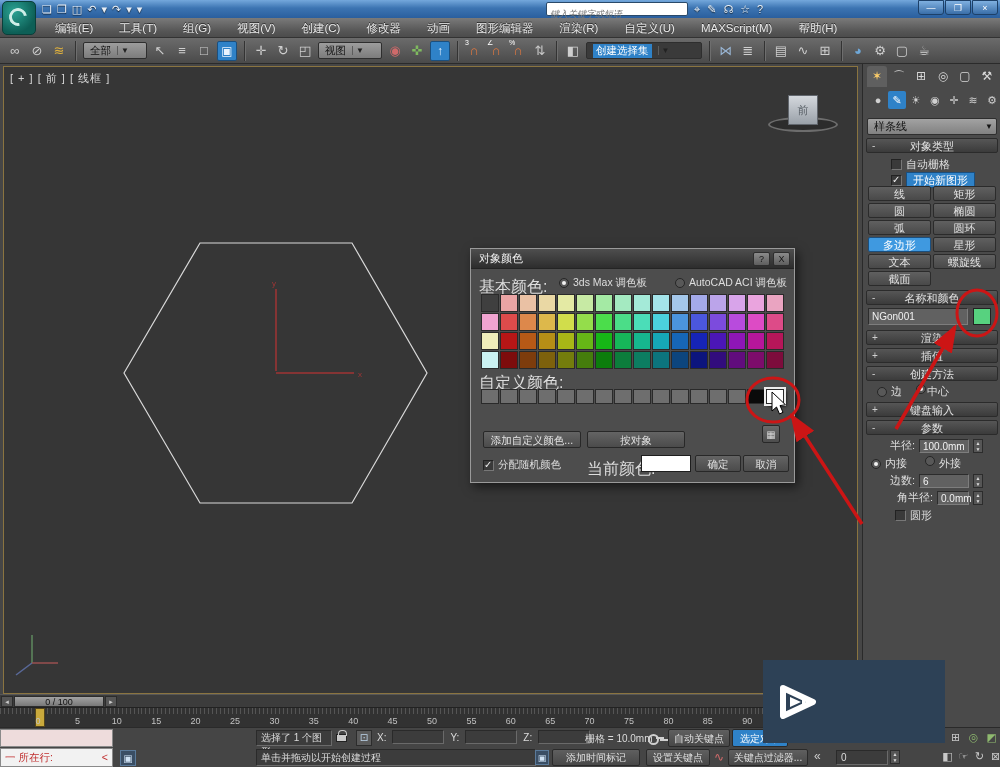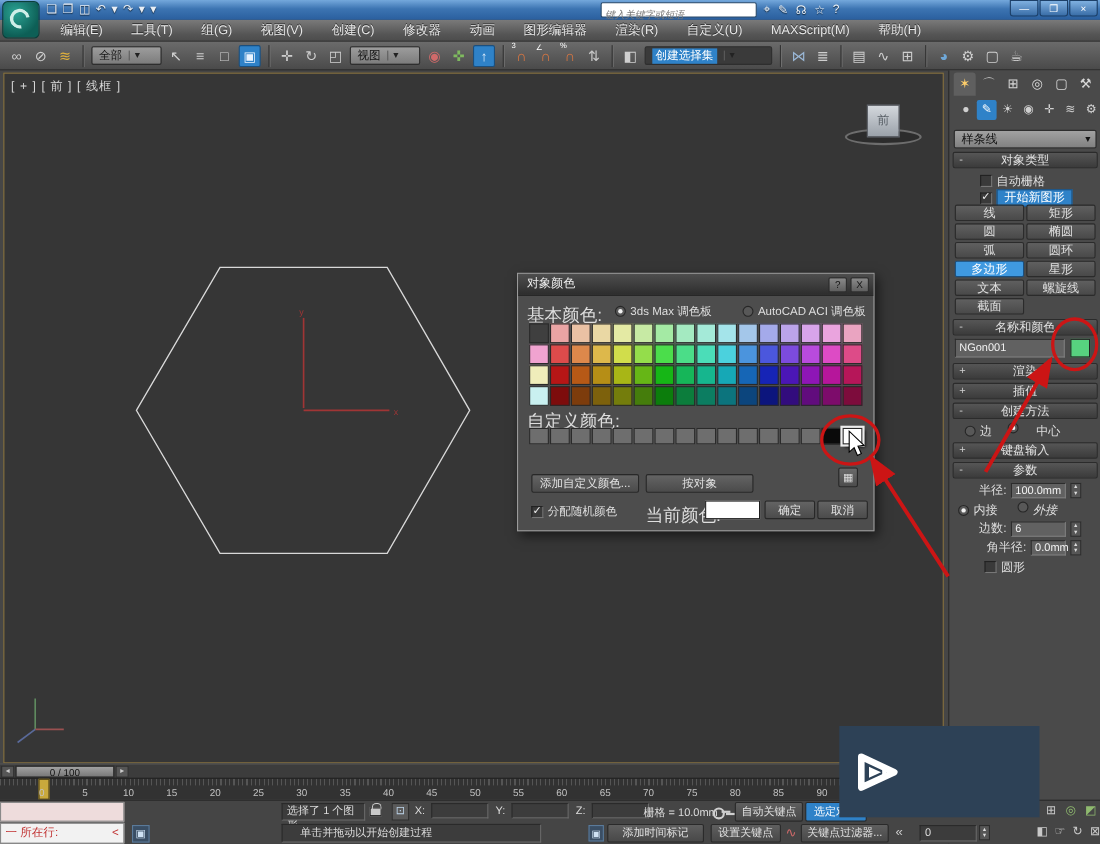--- a/index.html
+++ b/index.html
@@ -293,21 +293,21 @@
     </div>
     <div class="rollout" style="top:302px">
       <span class="st">-</span>
       <span>创建方法</span>
     </div>
     <div class="prow" style="left:14px;top:320px;gap:14px">
         <span style="display: inline-flex; align-items: center; gap: 4px;">
           <span class="rad"></span>
           <span>边</span>
         </span>
-        <span style="display: inline-flex; align-items: flex-start; gap: 16px;">
+        <span style="display: inline-flex; align-items: flex-start; gap: 1px;">
           <span class="rad sel"></span>
           <span>中心</span>
         </span>
       </div>
     <div class="rollout" style="top:338px">
       <span class="st">+</span>
       <span>键盘输入</span>
     </div>
     <div class="rollout" style="top:356px">
       <span class="st">-</span>
@@ -320,21 +320,21 @@
       <span class="spin">
           <span>▲</span>
           <span>▼</span>
         </span>
     </div>
     <div class="prow" style="left:8px;top:392px;gap:18px">
         <span style="display: inline-flex; align-items: center; gap: 4px;">
           <span class="rad sel"></span>
           <span>内接</span>
         </span>
-        <span style="display: inline-flex; gap: 4px; font-style: italic;">
+        <span style="display: inline-flex; gap: 4px;">
           <span class="rad"></span>
           <span>外接</span>
         </span>
       </div>
     <div class="prow" style="left:0;top:409px;width:120px;justify-content:flex-end">
       <span>边数:</span>
       <span class="pfield" style="width:50px">6</span>
       <span class="spin">
           <span>▲</span>
           <span>▼</span>
@@ -402,21 +402,21 @@
         <span>Y:</span>
         <span class="sunken" style="display: inline-block; width: 52px; height: 14px;"></span>
         <span>Z:</span>
         <span class="sunken" style="display: inline-block; width: 52px; height: 14px;"></span>
       </div>
     <div class="sb" style="left:585px;top:4px">栅格 = 10.0mm</div>
     <div class="keyicon"></div>
     <div class="sb sbtn2" style="left:668px;top:1px;width:62px;height:18px;line-height:17px">自动关键点</div>
     <div class="sb sbtn2" style="left:732px;top:1px;width:56px;height:18px;line-height:17px;background:#2f82c8;color:#fff">选定对象</div>
 
-    <div class="sb sunken" style="left:256px;top:21px;width:236px;height:17px;line-height:15px;padding-left:16px">单击并拖动以开始创建过程</div>
+    <div class="sb sunken" style="left:256px;top:21px;width:280px;height:17px;line-height:15px;padding-left:4px">单击并拖动以开始创建过程</div>
     <div class="sb" style="left:535px;top:22px;width:14px;height:15px;background:#3a4e64;border:1px solid #5a7a9a;color:#cfe2f4;text-align:center;line-height:14px;font-size:9px">▣</div>
     <div class="sb sbtn2" style="left:552px;top:21px;width:88px;height:17px;line-height:16px">添加时间标记</div>
     <div class="sb sbtn2" style="left:646px;top:21px;width:64px;height:17px;line-height:16px">设置关键点</div>
     <div class="sb" style="left:714px;top:22px;color:#d06a6a;font-size:12px">∿</div>
     <div class="sb sbtn2" style="left:728px;top:21px;width:80px;height:17px;line-height:16px">关键点过滤器...</div>
     <div class="sb" style="left:814px;top:21px;font-size:12px;color:#ccc">«</div>
     <div class="sb sunken" style="left:836px;top:22px;width:52px;height:15px;line-height:13px;padding-left:4px">0</div>
     <span class="spin" style="position:absolute;left:890px;top:22px">
         <span>▲</span>
         <span>▼</span>

